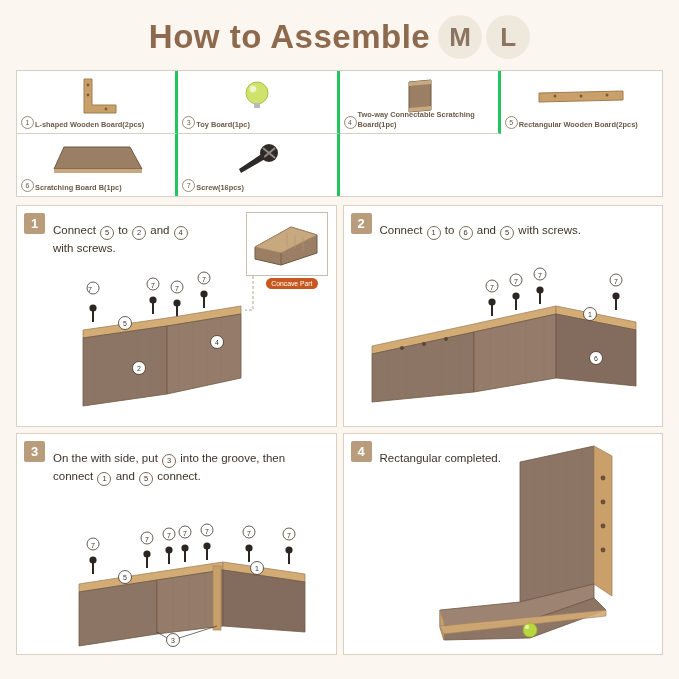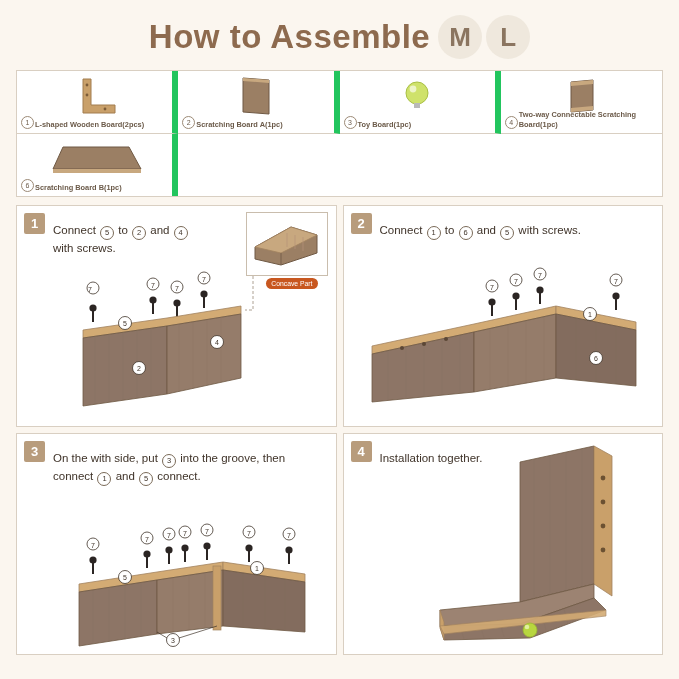--- a/index.html
+++ b/index.html
@@ -28,21 +28,21 @@
   }
   .size-badge.second{margin-left:-4px;}
 
   
   .parts{
     border:1px solid #d9cfc2;background:#fff;
     display:grid;grid-template-columns:repeat(4,1fr);
     margin:2px 4px 0 4px;
   }
   .part{
-    border-right:6px solid #22c55e;border-bottom:1px solid #d9cfc2;
+    border-right:3px solid #22c55e;border-bottom:1px solid #d9cfc2;
     height:62px;position:relative;display:flex;align-items:center;justify-content:center;
   }
   .part:nth-child(4n){border-right:none;}
   .part.bottom{border-bottom:none;}
   .part .art{position:absolute;left:0;right:0;top:4px;bottom:16px;display:flex;align-items:center;justify-content:center;}
   .part .cap{
     position:absolute;left:18px;right:4px;bottom:3px;
     font-size:7.4px;line-height:10px;color:#6b5a49;font-weight:bold;
   }
   .num{
@@ -112,30 +112,20 @@
           <path d="M18 4 L26 4 L26 30 L50 30 L50 38 L18 38 Z" fill="#c9a06a" stroke="#a27c4e" stroke-width="1"></path>
           <circle cx="22" cy="10" r="1.4" fill="#7d5c38"></circle>
           <circle cx="22" cy="20" r="1.4" fill="#7d5c38"></circle>
           <circle cx="40" cy="34" r="1.4" fill="#7d5c38"></circle>
         </svg>
       </div>
       <div class="num">1</div>
       <div class="cap">L-shaped Wooden Board(2pcs)</div>
     </div>
 
-    <div class="part">
-      <div class="art">
-        <svg width="46" height="44" viewBox="0 0 46 44">
-          <path d="M10 4 L36 6 L36 40 L10 38 Z" fill="#9b7f64" stroke="#6f5944" stroke-width="1"></path>
-          <path d="M10 4 L36 6 L36 9 L10 7 Z" fill="#c8a87f"></path>
-        </svg>
-      </div>
-      <div class="num">2</div>
-      <div class="cap">Scratching Board A(1pc)</div>
-    </div>
 
     <div class="part">
       <div class="art">
         <svg width="40" height="40" viewBox="0 0 40 40">
           <circle cx="20" cy="17" r="11" fill="#cfe26b" stroke="#a9bf45" stroke-width="1"></circle>
           <circle cx="16" cy="13" r="3.4" fill="#f2f7d8" opacity=".85"></circle>
           <rect x="17" y="27" width="6" height="5" fill="#b9b9b9"></rect>
         </svg>
       </div>
       <div class="num">3</div>
@@ -147,32 +137,55 @@
         <svg width="48" height="40" viewBox="0 0 48 40">
           <path d="M14 6 L36 4 L36 34 L14 36 Z" fill="#9b7f64" stroke="#6f5944" stroke-width="1"></path>
           <path d="M14 6 L36 4 L36 8 L14 10 Z" fill="#c8a87f"></path>
           <path d="M14 32 L36 30 L36 34 L14 36 Z" fill="#c8a87f"></path>
         </svg>
       </div>
       <div class="num">4</div>
       <div class="cap">Two-way Connectable Scratching Board(1pc)</div>
     </div>
 
+    <div class="part bottom">
+      <div class="art">
+        <svg width="96" height="22" viewBox="0 0 96 22">
+          <path d="M6 8 L90 6 L90 15 L6 17 Z" fill="#c9a06a" stroke="#a27c4e" stroke-width="1"></path>
+          <circle cx="22" cy="11" r="1.5" fill="#7d5c38"></circle>
+          <circle cx="48" cy="11" r="1.5" fill="#7d5c38"></circle>
+          <circle cx="74" cy="10" r="1.5" fill="#7d5c38"></circle>
+        </svg>
+      </div>
+      <div class="num">5</div>
+      <div class="cap">Rectangular Wooden Board(2pcs)</div>
+    </div>
 
     <div class="part bottom">
       <div class="art">
         <svg width="100" height="40" viewBox="0 0 100 40">
           <path d="M18 8 L84 8 L96 30 L8 30 Z" fill="#9b7f64" stroke="#6f5944" stroke-width="1"></path>
           <path d="M8 30 L96 30 L96 34 L8 34 Z" fill="#c8a87f"></path>
         </svg>
       </div>
       <div class="num">6</div>
       <div class="cap">Scratching Board B(1pc)</div>
     </div>
 
+    <div class="part bottom">
+      <div class="art">
+        <svg width="60" height="40" viewBox="0 0 60 40">
+          <circle cx="42" cy="14" r="9" fill="#2e2a28"></circle>
+          <path d="M36 9 L48 19 M36 19 L48 9" stroke="#8f8a86" stroke-width="2"></path>
+          <path d="M12 30 L36 14 L38 20 L14 34 Z" fill="#2e2a28"></path>
+        </svg>
+      </div>
+      <div class="num">7</div>
+      <div class="cap">Screw(16pcs)</div>
+    </div>
 
   </div>
 
   <div class="steps">
 
     <div class="step">
       <div class="step-num">1</div>
       <div class="step-text">
         <span>Connect</span>
         <span class="inline-num">5</span>
@@ -398,21 +411,21 @@
           <circle cx="156" cy="206" r="6.5" fill="#fff" stroke="#3f3329" stroke-width=".8"></circle>
           <text class="lbl" x="156" y="209" text-anchor="middle">3</text>
           <path d="M162 204 L200 192" stroke="#3f3329" stroke-width=".7" fill="none"></path>
           <path d="M150 204 L140 198" stroke="#3f3329" stroke-width=".7" fill="none"></path>
         </svg>
       </div>
     </div>
 
     <div class="step">
       <div class="step-num">4</div>
-      <div class="step-text">Installation together.</div>
+      <div class="step-text">Rectangular completed.</div>
 
       <div class="svg-wrap">
         <svg width="331" height="222" viewBox="0 0 331 222">
 
           <path d="M176 28 L250 12 L250 150 L176 168 Z" fill="#8d7566" stroke="#6f5944" stroke-width=".8"></path>
           <g stroke="#7e6a5c" stroke-width=".4" opacity=".5">
             <path d="M190 26 L190 164 M206 22 L206 160 M222 18 L222 157 M238 15 L238 153"></path>
           </g>
 
           <path d="M250 12 L268 22 L268 162 L250 150 Z" fill="#c9a06a" stroke="#a2835f" stroke-width=".8"></path>

